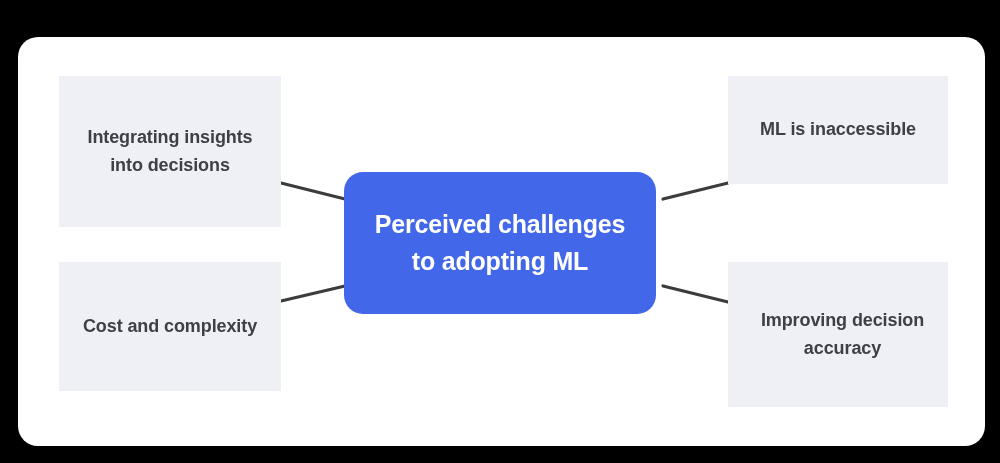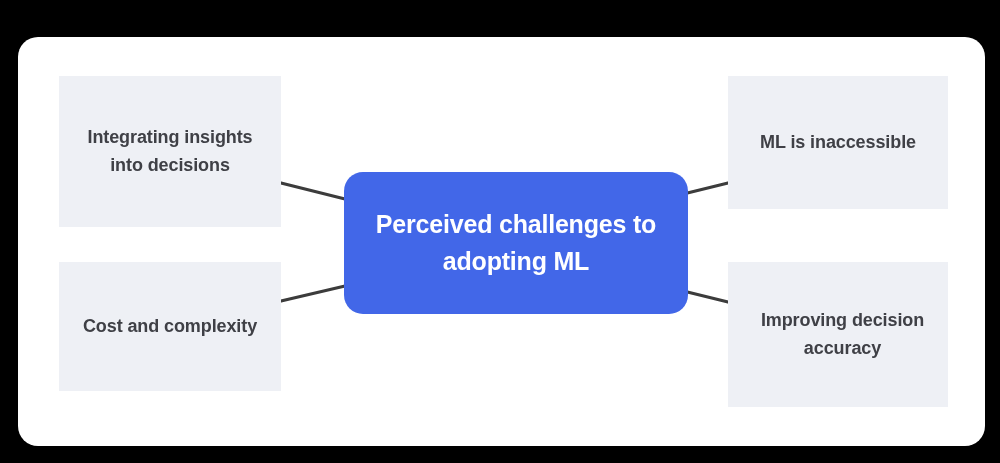--- a/index.html
+++ b/index.html
@@ -57,29 +57,29 @@
   .leaf-label {
     color: #3f4046;
     font-size: 18px;
     font-weight: bold;
     line-height: 1.52;
     letter-spacing: -0.1px;
   }
 
   #node-top-left     { left: 59px;  top: 64px;  width: 222px; height: 151px; }
   #node-bottom-left  { left: 59px;  top: 250px; width: 222px; height: 129px; }
-  #node-top-right    { left: 728px; top: 64px;  width: 220px; height: 133px; }
+  #node-top-right    { left: 728px; top: 64px;  width: 220px; height: 108px; }
   #node-bottom-right { left: 728px; top: 250px; width: 220px; height: 145px; padding-left: 19px; }
 
   
   #node-center {
     position: absolute;
     left: 344px;
     top: 160px;
-    width: 344px;
+    width: 312px;
     height: 142px;
     background: #4267e8;
     border-radius: 19px;
     display: flex;
     align-items: center;
     justify-content: center;
     text-align: center;
     box-sizing: border-box;
     padding: 4px 22px;
   }

